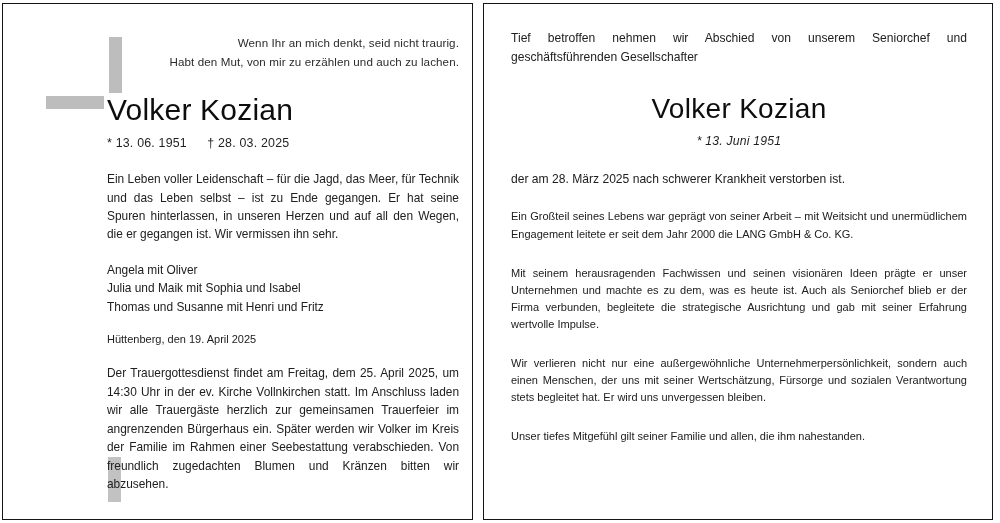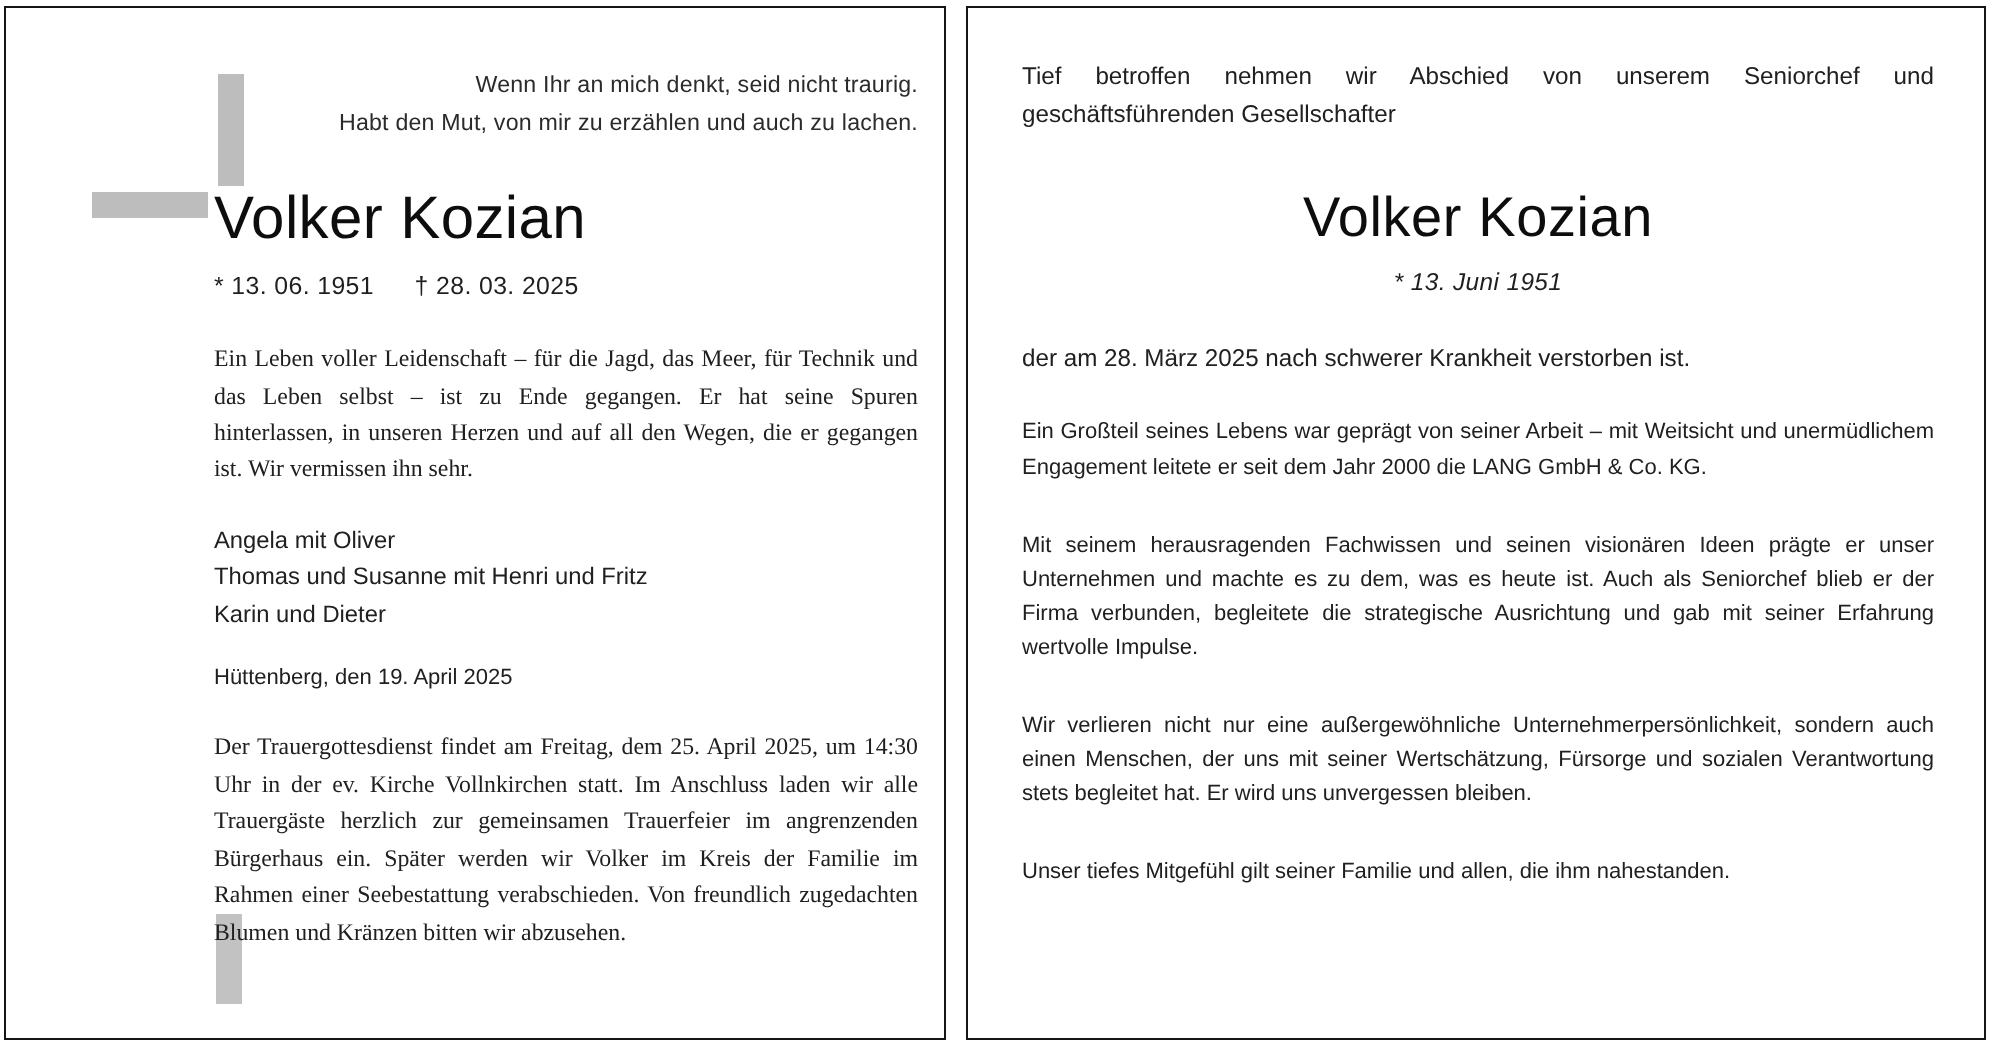--- a/index.html
+++ b/index.html
@@ -89,21 +89,20 @@
     letter-spacing: .2px;
   }
   .dates-left .sep { display: inline-block; width: 13px; }
 
   .para {
     font-size: 11.9px;
     line-height: 1.55;
     color: #202020;
     text-align: justify;
     margin: 0;
-    font-family: Liberation Serif, serif;
   }
   .para.first { margin-top: 20px; }
 
   .family {
     margin-top: 17px;
     font-size: 11.9px;
     line-height: 1.55;
     color: #202020;
   }
 
@@ -193,22 +192,22 @@
       <div class="dates-left">
         <span>* 13. 06. 1951</span>
         <span class="sep"></span>
         <span>† 28. 03. 2025</span>
       </div>
 
       <p class="para first">Ein Leben voller Leidenschaft – für die Jagd, das Meer, für Technik und das Leben selbst – ist zu Ende gegangen. Er hat seine Spuren hinterlassen, in unseren Herzen und auf all den Wegen, die er gegangen ist. Wir vermissen ihn sehr.</p>
 
       <div class="family">
         <div>Angela mit Oliver</div>
+        <div>Julia und Maik mit Sophia und Isabel</div>
         <div>Thomas und Susanne mit Henri und Fritz</div>
-        <div>Karin und Dieter</div>
       </div>
 
       <div class="place-date">Hüttenberg, den 19. April 2025</div>
 
       <p class="para service">Der Trauergottesdienst findet am Freitag, dem 25. April 2025, um 14:30 Uhr in der ev. Kirche Vollnkirchen statt. Im Anschluss laden wir alle Trauergäste herzlich zur gemeinsamen Trauerfeier im angrenzenden Bürgerhaus ein. Später werden wir Volker im Kreis der Familie im Rahmen einer Seebestattung verabschieden. Von freundlich zugedachten Blumen und Kränzen bitten wir abzusehen.</p>
 
     </div>
   </div>
 
   <div class="notice notice-right">

